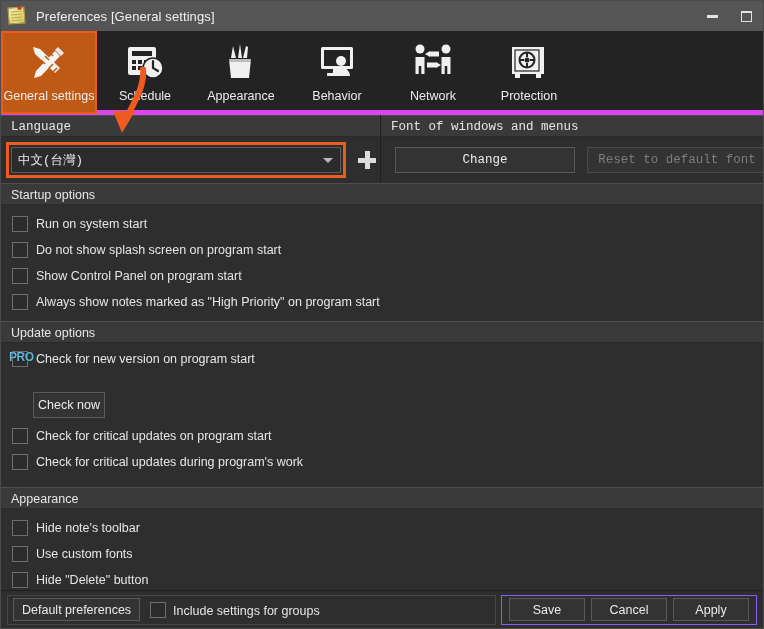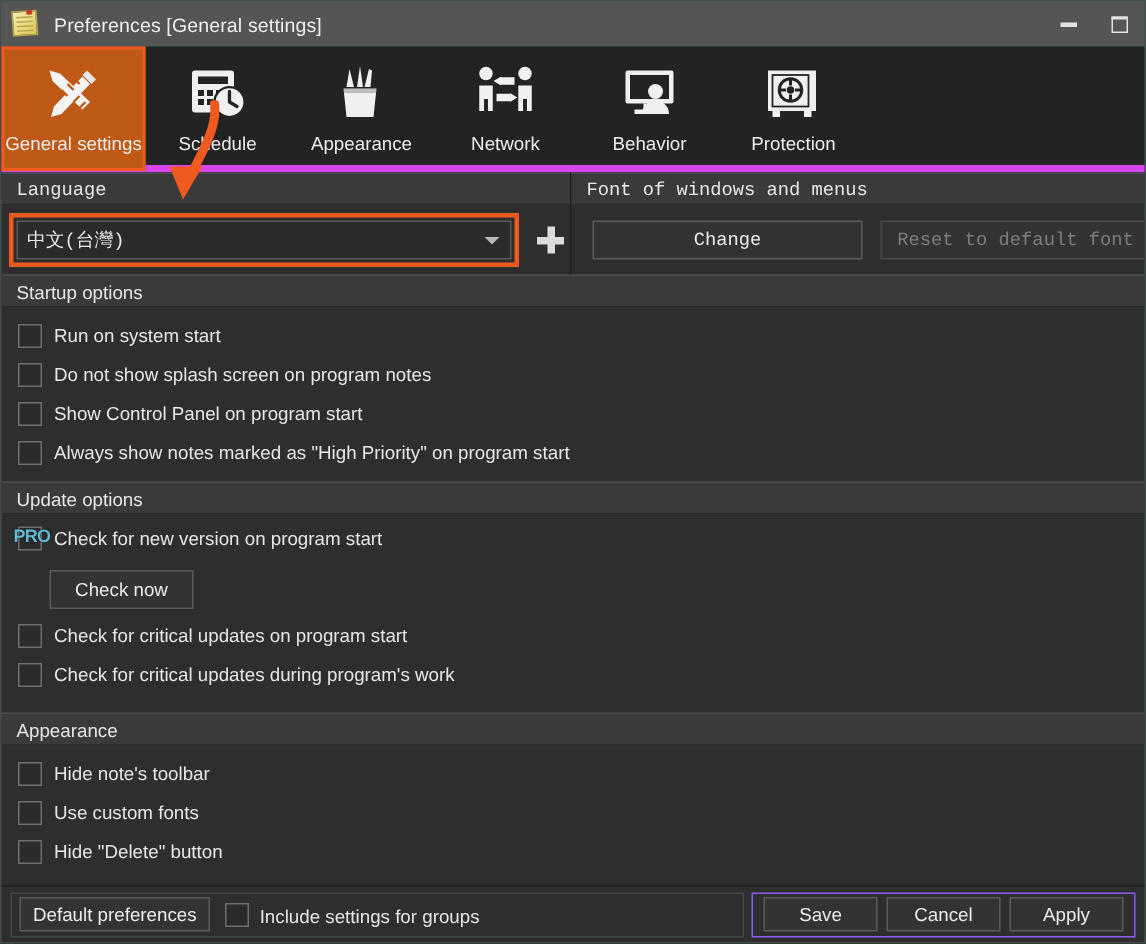--- a/index.html
+++ b/index.html
@@ -163,21 +163,21 @@
   }
   .check-row .lbl {
     color: #e6e6e6; font-size: 12.5px; margin-left: 8px; white-space: nowrap;
   }
   .pro-badge {
     position: absolute; left: 8px; top: 4px;
     color: #63b9d8; font-size: 12px; font-weight: bold;
     letter-spacing: -0.5px; z-index: 3;
     text-shadow: 0 0 1px #000;
   }
-  .btn-checknow { width: 96px; margin-left: 32px; margin-top: 8px; margin-bottom: 5px;}
+  .btn-checknow { width: 72px; margin-left: 32px; margin-top: 20px; margin-bottom: 5px;}
 
   .spacer-sm { height: 6px; }
   .spacer-xs { height: 3px; }
 
   
   .footer {
     flex: 0 0 38px; height: 38px;
     background: #2e2e2e;
     display: flex; align-items: center;
     border-top: 1px solid #1f1f1f;
@@ -277,45 +277,45 @@
           </g>
           <rect x="10" y="19" width="22" height="3" fill="#232323" opacity="0.25"></rect>
         </svg>
       </div>
       <div class="tlabel">Appearance</div>
     </div>
 
     <div class="tab">
       <div class="ticon">
         <svg width="44" height="44" viewBox="0 0 44 44">
+          <rect x="6" y="7" width="32" height="22" rx="1.5" fill="#f0f0f0"></rect>
+          <rect x="9" y="10" width="26" height="16" fill="#232323"></rect>
+          <rect x="18" y="29" width="8" height="4" fill="#f0f0f0"></rect>
+          <rect x="12" y="33" width="20" height="3" fill="#f0f0f0"></rect>
+          <circle cx="26" cy="21" r="5" fill="#f0f0f0"></circle>
+          <path d="M17 36 a9 9 0 0 1 18 0 z" fill="#f0f0f0"></path>
+        </svg>
+      </div>
+      <div class="tlabel">Behavior</div>
+    </div>
+
+    <div class="tab">
+      <div class="ticon">
+        <svg width="44" height="44" viewBox="0 0 44 44">
           <g fill="#f0f0f0">
             <circle cx="9" cy="9" r="4.5"></circle>
             <path d="M4.5 17 h9 v17 h-3.2 v-8 h-2.6 v8 h-3.2 z"></path>
             <circle cx="35" cy="9" r="4.5"></circle>
             <path d="M30.5 17 h9 v17 h-3.2 v-8 h-2.6 v8 h-3.2 z"></path>
             <path d="M28 14 L28 11.5 L19 11.5 L19 16.5 L28 16.5 L28 14 Z M19 11 L14 14 L19 17 Z"></path>
             <path d="M16 25 L16 22.5 L25 22.5 L25 27.5 L16 27.5 Z M25 22 L30 25 L25 28 Z"></path>
           </g>
         </svg>
       </div>
       <div class="tlabel">Network</div>
-    </div>
-
-    <div class="tab">
-      <div class="ticon">
-        <svg width="44" height="44" viewBox="0 0 44 44">
-          <rect x="6" y="7" width="32" height="22" rx="1.5" fill="#f0f0f0"></rect>
-          <rect x="9" y="10" width="26" height="16" fill="#232323"></rect>
-          <rect x="18" y="29" width="8" height="4" fill="#f0f0f0"></rect>
-          <rect x="12" y="33" width="20" height="3" fill="#f0f0f0"></rect>
-          <circle cx="26" cy="21" r="5" fill="#f0f0f0"></circle>
-          <path d="M17 36 a9 9 0 0 1 18 0 z" fill="#f0f0f0"></path>
-        </svg>
-      </div>
-      <div class="tlabel">Behavior</div>
     </div>
 
     <div class="tab">
       <div class="ticon">
         <svg width="44" height="44" viewBox="0 0 44 44">
           <rect x="5" y="7" width="32" height="27" fill="#f0f0f0"></rect>
           <rect x="8" y="10" width="24" height="21" fill="none" stroke="#232323" stroke-width="1.2"></rect>
           <circle cx="20" cy="20" r="7.5" fill="none" stroke="#232323" stroke-width="2"></circle>
           <circle cx="20" cy="20" r="2.5" fill="#232323"></circle>
           <g stroke="#232323" stroke-width="2">
@@ -364,21 +364,21 @@
     </div>
 
     <div class="section-head">Startup options</div>
     <div class="spacer-sm"></div>
     <div class="check-row">
       <div class="cb"></div>
       <div class="lbl">Run on system start</div>
     </div>
     <div class="check-row">
       <div class="cb"></div>
-      <div class="lbl">Do not show splash screen on program notes</div>
+      <div class="lbl">Do not show splash screen on program start</div>
     </div>
     <div class="check-row">
       <div class="cb"></div>
       <div class="lbl">Show Control Panel on program start</div>
     </div>
     <div class="check-row">
       <div class="cb"></div>
       <div class="lbl">Always show notes marked as "High Priority" on program start</div>
     </div>
     <div class="spacer-sm"></div>

